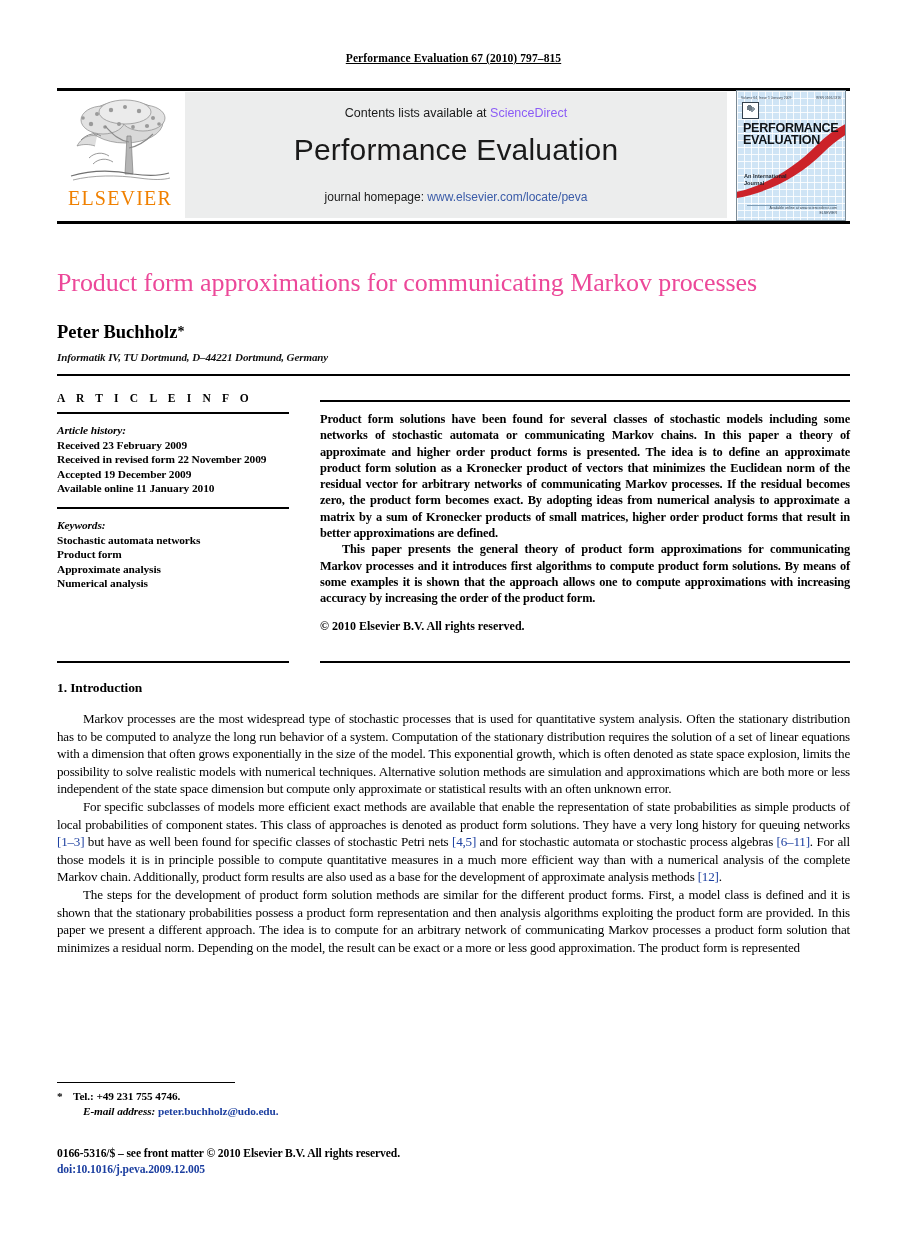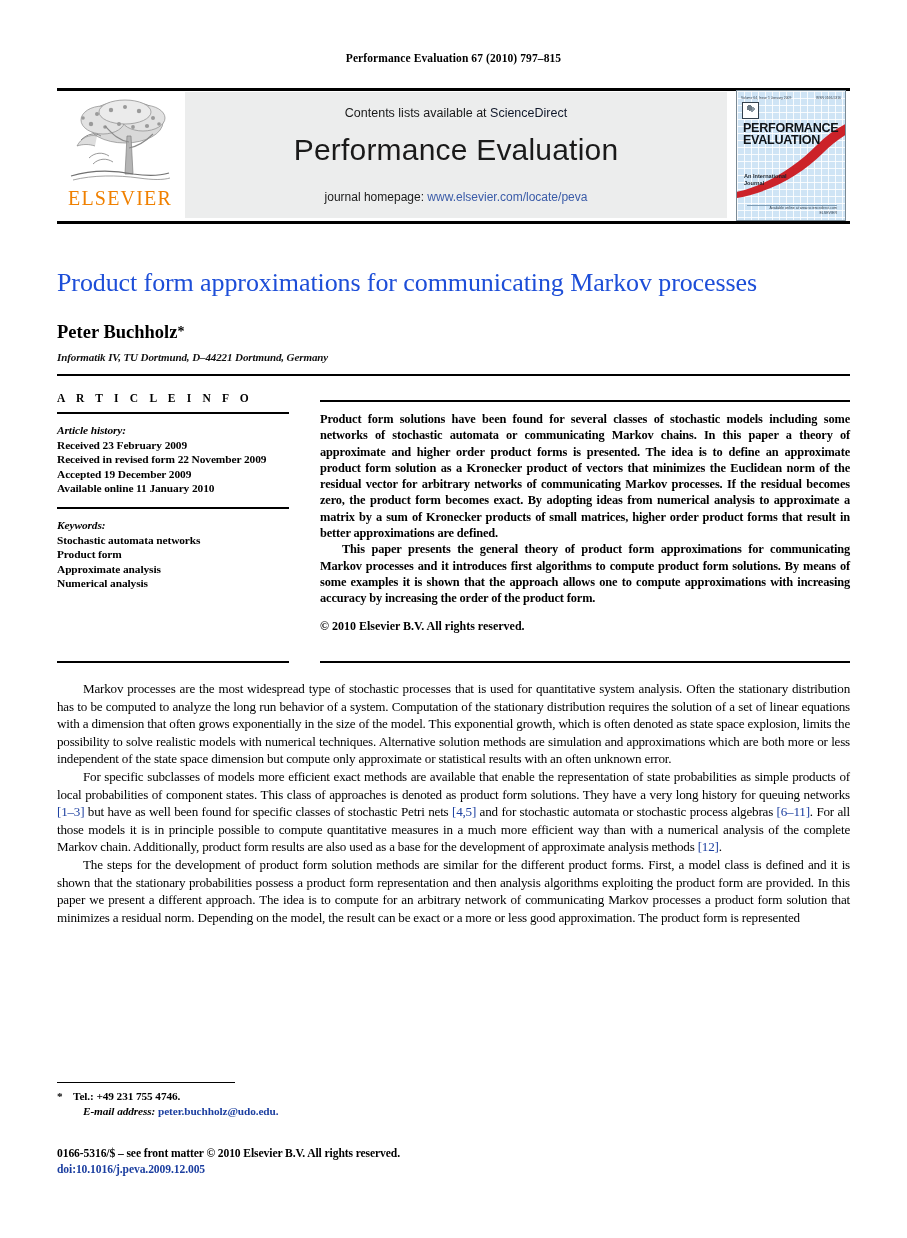--- a/index.html
+++ b/index.html
@@ -25,20 +25,21 @@
   
   .runninghead {
     position: absolute;
     top: 52px;
     left: 0;
     width: 907px;
     text-align: center;
     font-size: 11.5px;
     font-weight: bold;
     letter-spacing: 0.1px;
+    text-decoration: underline;
   }
 
   
   .header-band {
     position: absolute;
     top: 88px;
     left: 57px;
     width: 793px;
     height: 136px;
   }
@@ -101,21 +102,21 @@
     position: absolute;
     top: 14px;
     left: 0;
     width: 542px;
     text-align: center;
     font-family: "Liberation Sans", "DejaVu Sans", sans-serif;
     font-size: 12.5px;
     color: #1a1a1a;
   }
   .contents-line .link {
-    color: #0f172a;
+    color: #8b5cf6;
   }
   .journal-title {
     position: absolute;
     top: 41px;
     left: 0;
     width: 542px;
     text-align: center;
     font-family: Liberation Sans, sans-serif;
     font-size: 30px;
     color: #1a1a1a;
@@ -239,21 +240,21 @@
     position: absolute;
     top: 268px;
     left: 57px;
     width: 793px;
   }
   .paper-title {
     font-size: 26px;
     font-weight: normal;
     line-height: 30px;
     margin: 0;
-    color: #1d4ed8;
+    color: #ec4899;
     letter-spacing: -0.1px;
   }
   .author-line {
     margin-top: 24px;
     font-size: 18.5px;
     font-weight: bold;
     color: #000000;
     letter-spacing: 0px;
   }
   .author-star {
@@ -551,20 +552,21 @@
       <p>Product form solutions have been found for several classes of stochastic models including some networks of stochastic automata or communicating Markov chains. In this paper a theory of approximate and higher order product forms is presented. The idea is to define an approximate product form solution as a Kronecker product of vectors that minimizes the Euclidean norm of the residual vector for arbitrary networks of communicating Markov processes. If the residual becomes zero, the product form becomes exact. By adopting ideas from numerical analysis to approximate a matrix by a sum of Kronecker products of small matrices, higher order product forms that result in better approximations are defined.</p>
       <p>This paper presents the general theory of product form approximations for communicating Markov processes and it introduces first algorithms to compute product form solutions. By means of some examples it is shown that the approach allows one to compute approximations with increasing accuracy by increasing the order of the product form.</p>
     </div>
     <div class="copyright-line">© 2010 Elsevier B.V. All rights reserved.</div>
   </div>
 
   <div class="rule-info-bottom"></div>
   <div class="rule-abs-bottom"></div>
 
   <div class="body-zone">
+    <h2 class="section-heading">1. Introduction</h2>
     <div class="body-text">
       <p>Markov processes are the most widespread type of stochastic processes that is used for quantitative system analysis. Often the stationary distribution has to be computed to analyze the long run behavior of a system. Computation of the stationary distribution requires the solution of a set of linear equations with a dimension that often grows exponentially in the size of the model. This exponential growth, which is often denoted as state space explosion, limits the possibility to solve realistic models with numerical techniques. Alternative solution methods are simulation and approximations which are both more or less independent of the state space dimension but compute only approximate or statistical results with an often unknown error.</p>
       <p class="cont">
         <span>For specific subclasses of models more efficient exact methods are available that enable the representation of state probabilities as simple products of local probabilities of component states. This class of approaches is denoted as product form solutions. They have a very long history for queuing networks </span><a class="cite" href="#" style="text-decoration:none">[1–3]</a><span> but have as well been found for specific classes of stochastic Petri nets </span><a class="cite" href="#" style="text-decoration:none">[4,5]</a><span> and for stochastic automata or stochastic process algebras </span><a class="cite" href="#" style="text-decoration:none">[6–11]</a><span>. For all those models it is in principle possible to compute quantitative measures in a much more efficient way than with a numerical analysis of the complete Markov chain. Additionally, product form results are also used as a base for the development of approximate analysis methods </span><a class="cite" href="#" style="text-decoration:none">[12]</a><span>.</span>
       </p>
       <p class="cont">The steps for the development of product form solution methods are similar for the different product forms. First, a model class is defined and it is shown that the stationary probabilities possess a product form representation and then analysis algorithms exploiting the product form are provided. In this paper we present a different approach. The idea is to compute for an arbitrary network of communicating Markov processes a product form solution that minimizes a residual norm. Depending on the model, the result can be exact or a more or less good approximation. The product form is represented</p>
     </div>
   </div>
 
   <div class="footnote-rule"></div>

